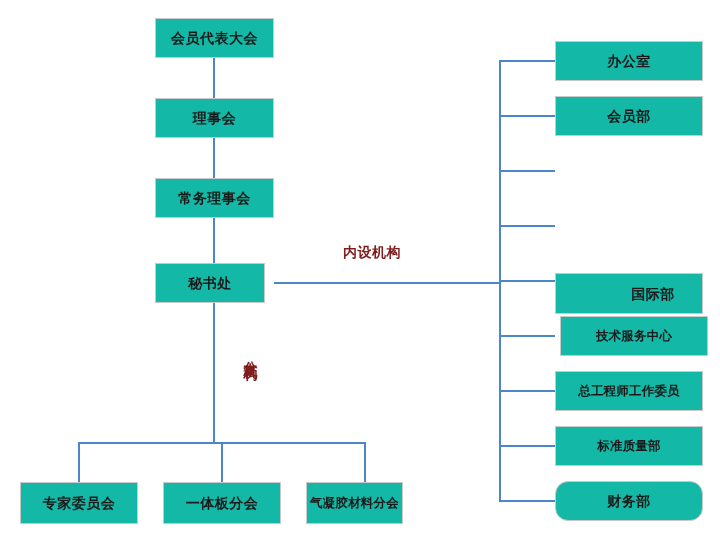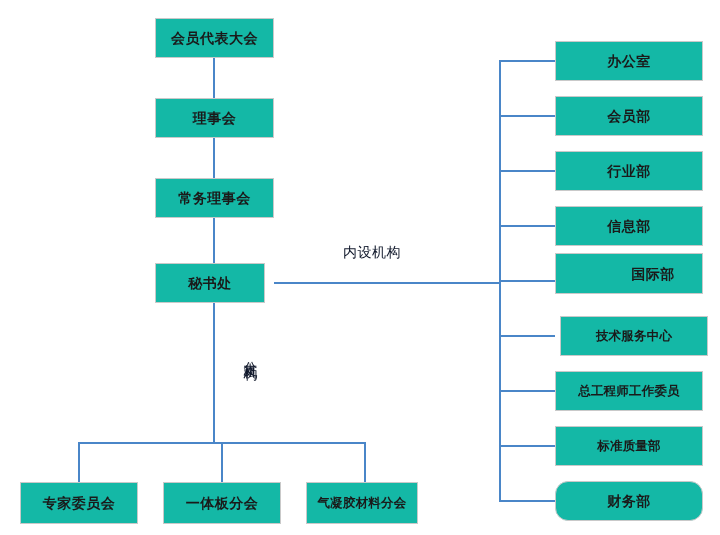--- a/index.html
+++ b/index.html
@@ -40,22 +40,22 @@
   }
   .conn {
     position: absolute;
     background: #4a86c8;
     z-index: 1;
   }
   .conn.v { width: 1.6px; }
   .conn.h { height: 1.6px; }
   .edge-label {
     position: absolute;
-    color: #0f172a;
-    font-weight: normal;
+    color: #7f1d1d;
+    font-weight: bold;
     font-size: 14px;
     line-height: 1;
     letter-spacing: 0.5px;
     white-space: nowrap;
     z-index: 4;
     background: #ffffff;
   }
   .edge-label.vertical {
     writing-mode: vertical-rl;
     text-orientation: upright;
@@ -108,27 +108,21 @@
 
   <div class="edge-label" style="left:343px; top:245px;">内设机构</div>
   <div class="edge-label vertical" style="left:241px; top:350px; width:17px;">分支机构</div>
 
   <div class="node" style="left:555px; top:41px; width:148px; height:40px;">
     <span>办公室</span>
   </div>
   <div class="node" style="left:555px; top:96px; width:148px; height:40px;">
     <span>会员部</span>
   </div>
-  <div class="node" style="left:555px; top:151px; width:148px; height:40px;">
-    <span>行业部</span>
-  </div>
-  <div class="node" style="left:555px; top:206px; width:148px; height:40px;">
-    <span>信息部</span>
-  </div>
-  <div class="node" style="left:555px; top:253px; width:148px; height:41px;padding-left:48px;">
+  <div class="node" style="left:555px; top:273px; width:148px; height:41px;padding-left:48px;">
     <span>国际部</span>
   </div>
   <div class="node tight" style="left:560px; top:316px; width:148px; height:40px;">
     <span>技术服务中心</span>
   </div>
   <div class="node tight" style="left:555px; top:371px; width:148px; height:40px;">
     <span>总工程师工作委员</span>
   </div>
   <div class="node tight" style="left:555px; top:426px; width:148px; height:40px;">
     <span>标准质量部</span>
@@ -136,17 +130,17 @@
   <div class="node" style="left:555px; top:481px; width:148px; height:40px;border-radius:13px;">
     <span>财务部</span>
   </div>
 
   <div class="node" style="left:20px; top:482px; width:118px; height:42px;">
     <span>专家委员会</span>
   </div>
   <div class="node" style="left:163px; top:482px; width:118px; height:42px;">
     <span>一体板分会</span>
   </div>
-  <div class="node tight" style="left:306px; top:482px; width:112px; height:42px;">
+  <div class="node tight" style="left:306px; top:482px; width:97px; height:42px;">
     <span>气凝胶材料分会</span>
   </div>
 
 </div>
 
 </body></html>

